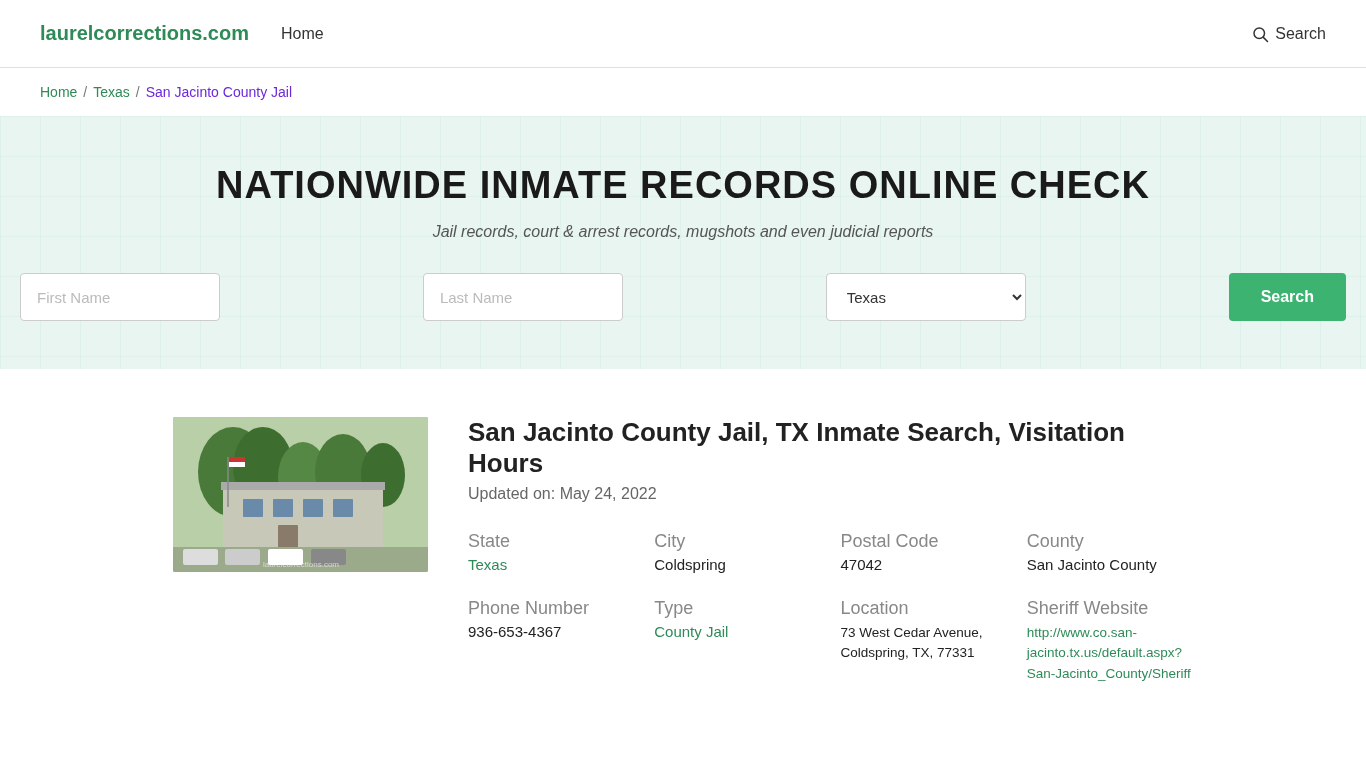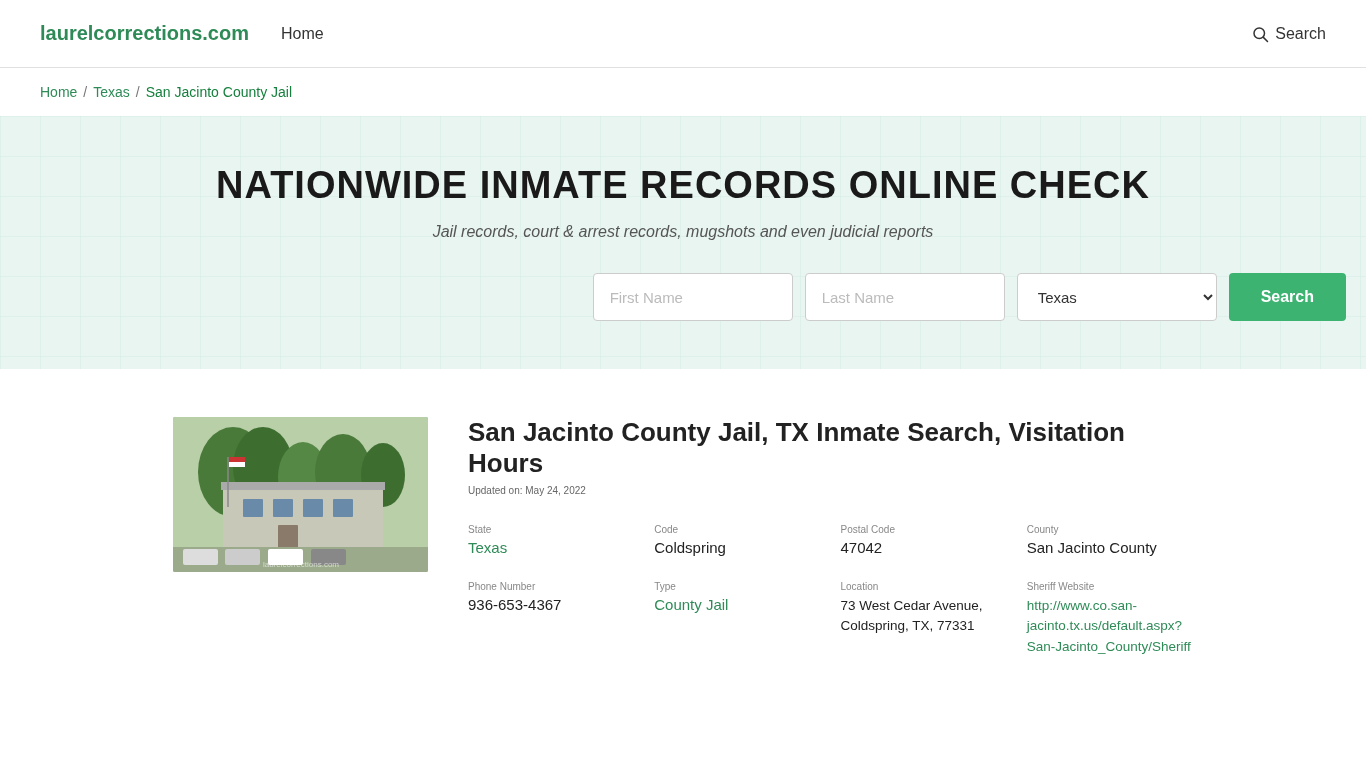--- a/index.html
+++ b/index.html
@@ -24,21 +24,21 @@
     .breadcrumb {
       padding: 16px 40px;
       font-size: 14px;
       color: #555;
       display: flex;
       align-items: center;
       gap: 6px;
     }
     .breadcrumb a { color: #2e8b57; text-decoration: none; }
     .breadcrumb-sep { color: #777; }
-    .breadcrumb-current { color: #15803d; }
+    .breadcrumb-current { color: #6d28d9; }
 
     
     .hero {
       background-color: #e8f5f0;
       background-image:
         linear-gradient(rgba(200,230,220,0.3) 1px, transparent 1px),
         linear-gradient(90deg, rgba(200,230,220,0.3) 1px, transparent 1px);
       background-size: 40px 40px;
       padding: 48px 20px;
       text-align: center;
@@ -52,21 +52,21 @@
       text-align: center;
     }
     .hero-subtitle {
       font-size: 16px;
       color: #555;
       margin-bottom: 32px;
       font-style: italic;
     }
     .search-form {
       display: flex;
-      justify-content: flex-end;
+      justify-content: space-between;
       gap: 12px;
       flex-wrap: wrap;
     }
     .search-form input, .search-form select {
       height: 48px;
       padding: 0 16px;
       font-size: 15px;
       border: 1px solid #ccc;
       border-radius: 4px;
       outline: none;
@@ -110,32 +110,32 @@
     .facility-image svg { width: 100%; height: 100%; }
 
     .facility-details { flex: 1; }
     .facility-title {
       font-size: 26px;
       font-weight: bold;
       color: #222;
       margin-bottom: 6px;
     }
     .facility-updated {
-      font-size: 10px;
+      font-size: 16px;
       color: #666;
       margin-bottom: 28px;
     }
     .info-grid {
       display: grid;
       grid-template-columns: 1fr 1fr 1fr 1fr;
       gap: 24px 20px;
     }
     .info-cell {}
     .info-label {
-      font-size: 10px;
+      font-size: 18px;
       color: #888;
       margin-bottom: 4px;
     }
     .info-value {
       font-size: 15px;
       color: #222;
     }
     .info-value.link { color: #2e8b57; text-decoration: none; }
     .info-value.small { font-size: 13.5px; line-height: 1.5; }
   </style>
@@ -220,21 +220,21 @@
     <p class="facility-updated">Updated on: May 24, 2022</p>
 
     <div class="info-grid">
 
       <div class="info-cell">
         <div class="info-label">State</div>
         <a class="info-value link" href="#">Texas</a>
       </div>
 
       <div class="info-cell">
-        <div class="info-label">Code</div>
+        <div class="info-label">City</div>
         <div class="info-value">Coldspring</div>
       </div>
 
       <div class="info-cell">
         <div class="info-label">Postal Code</div>
         <div class="info-value">47042</div>
       </div>
 
       <div class="info-cell">
         <div class="info-label">County</div>

